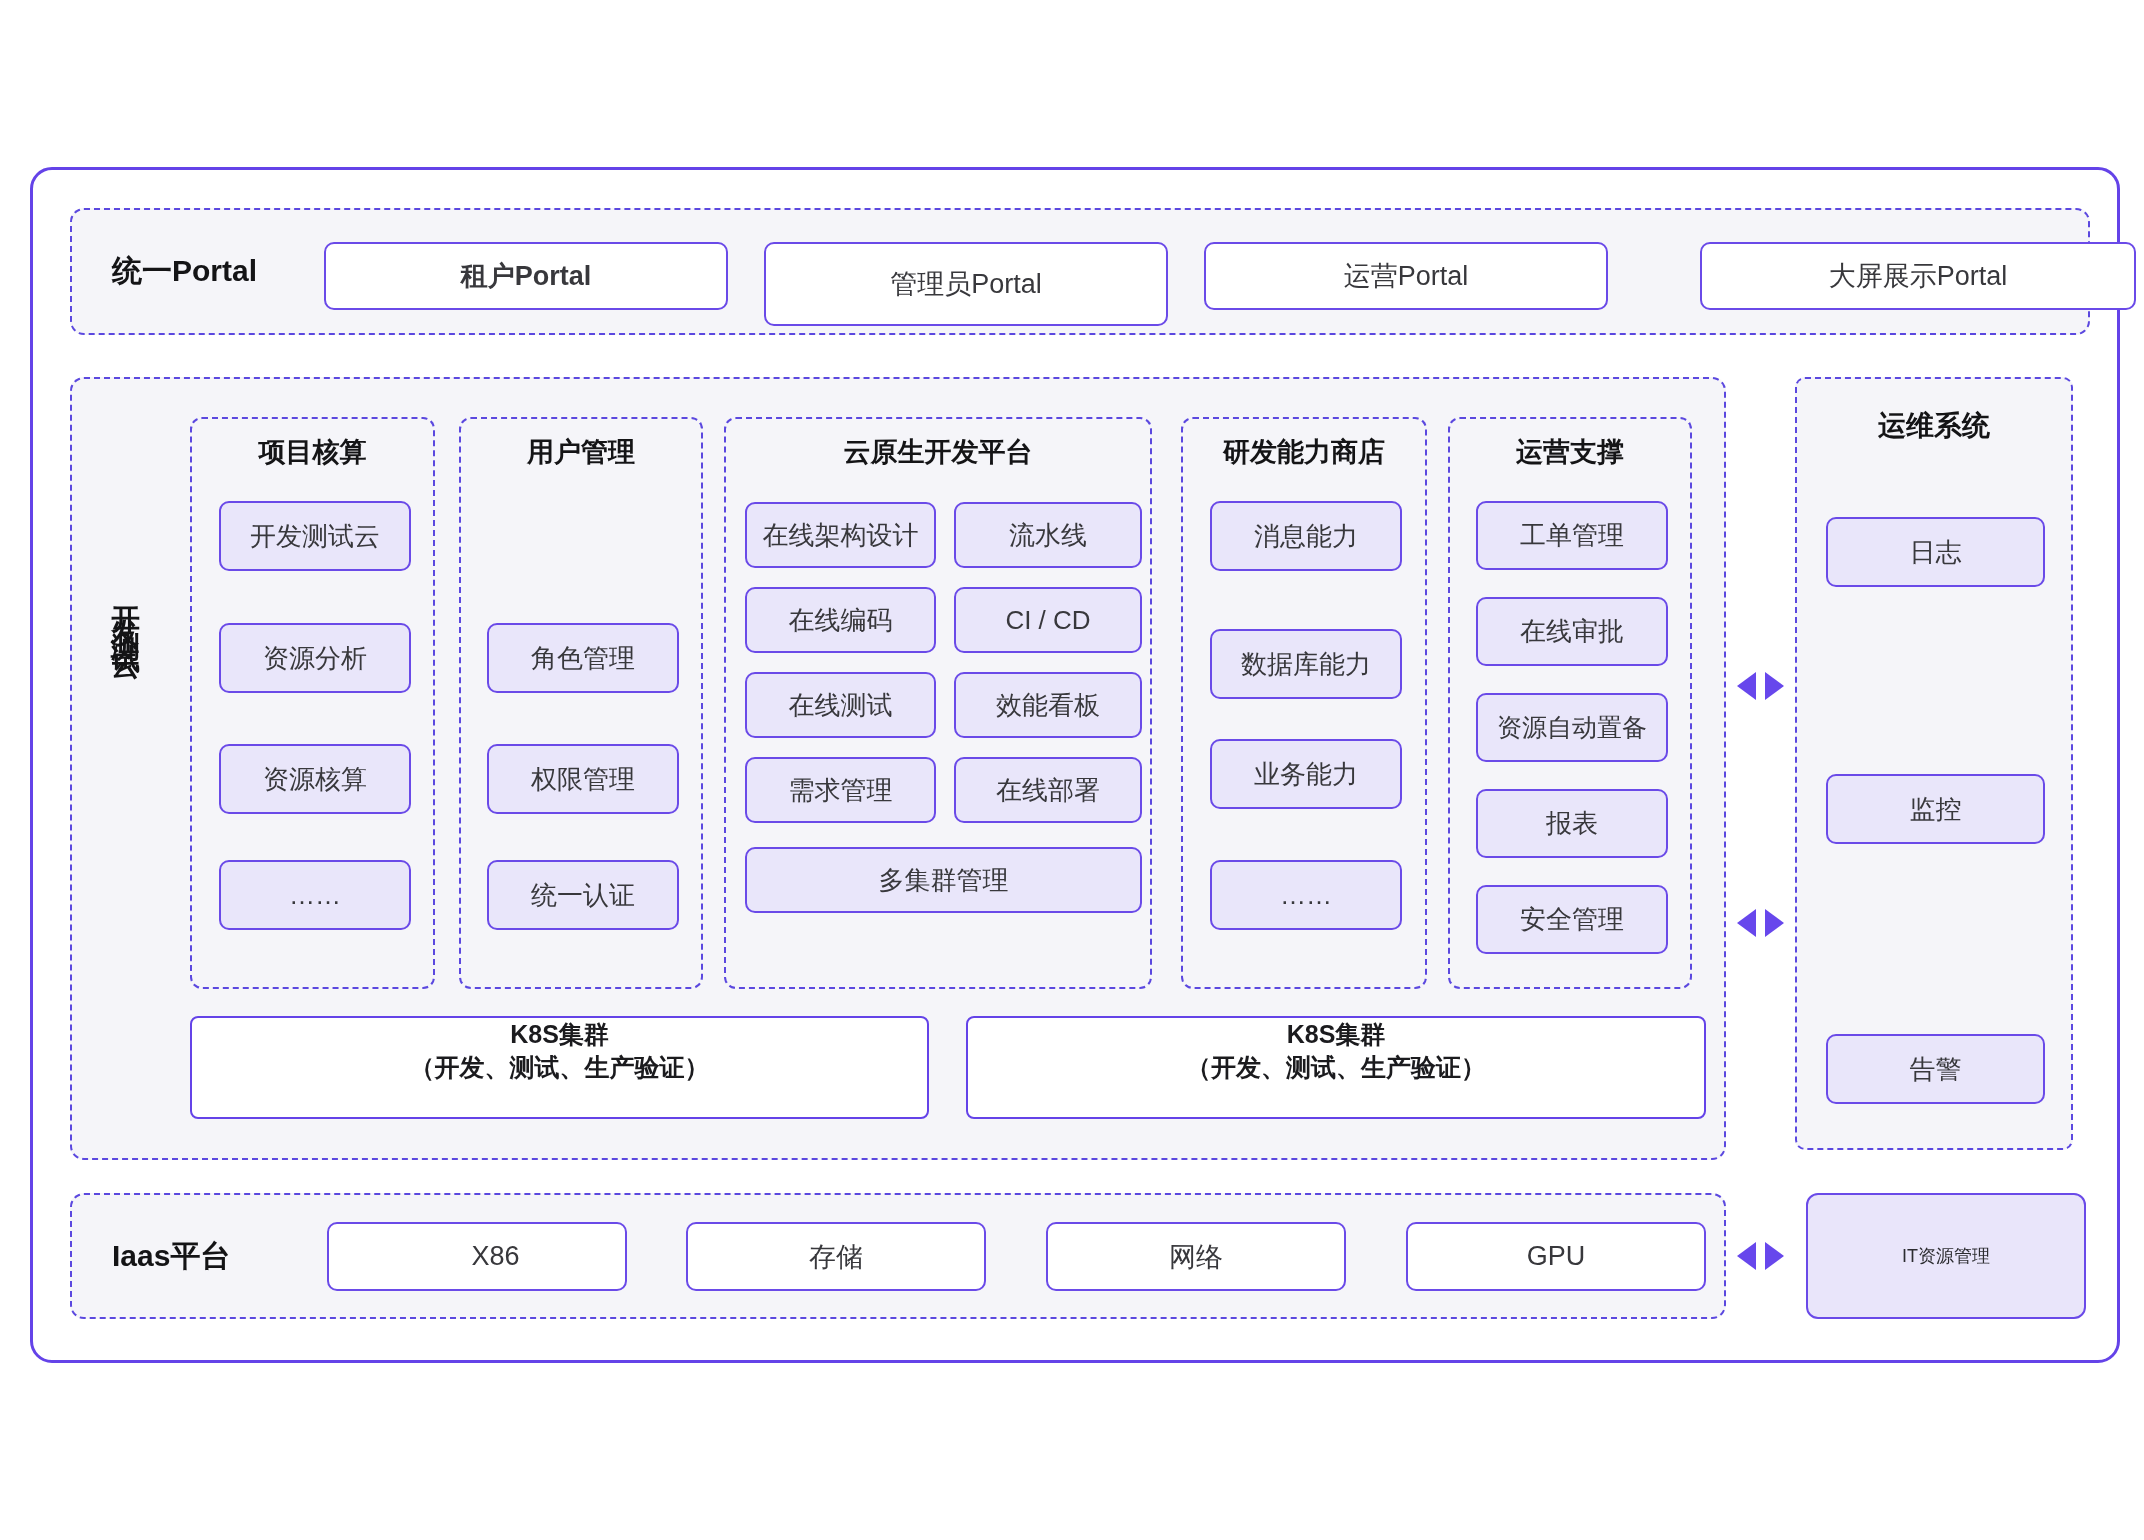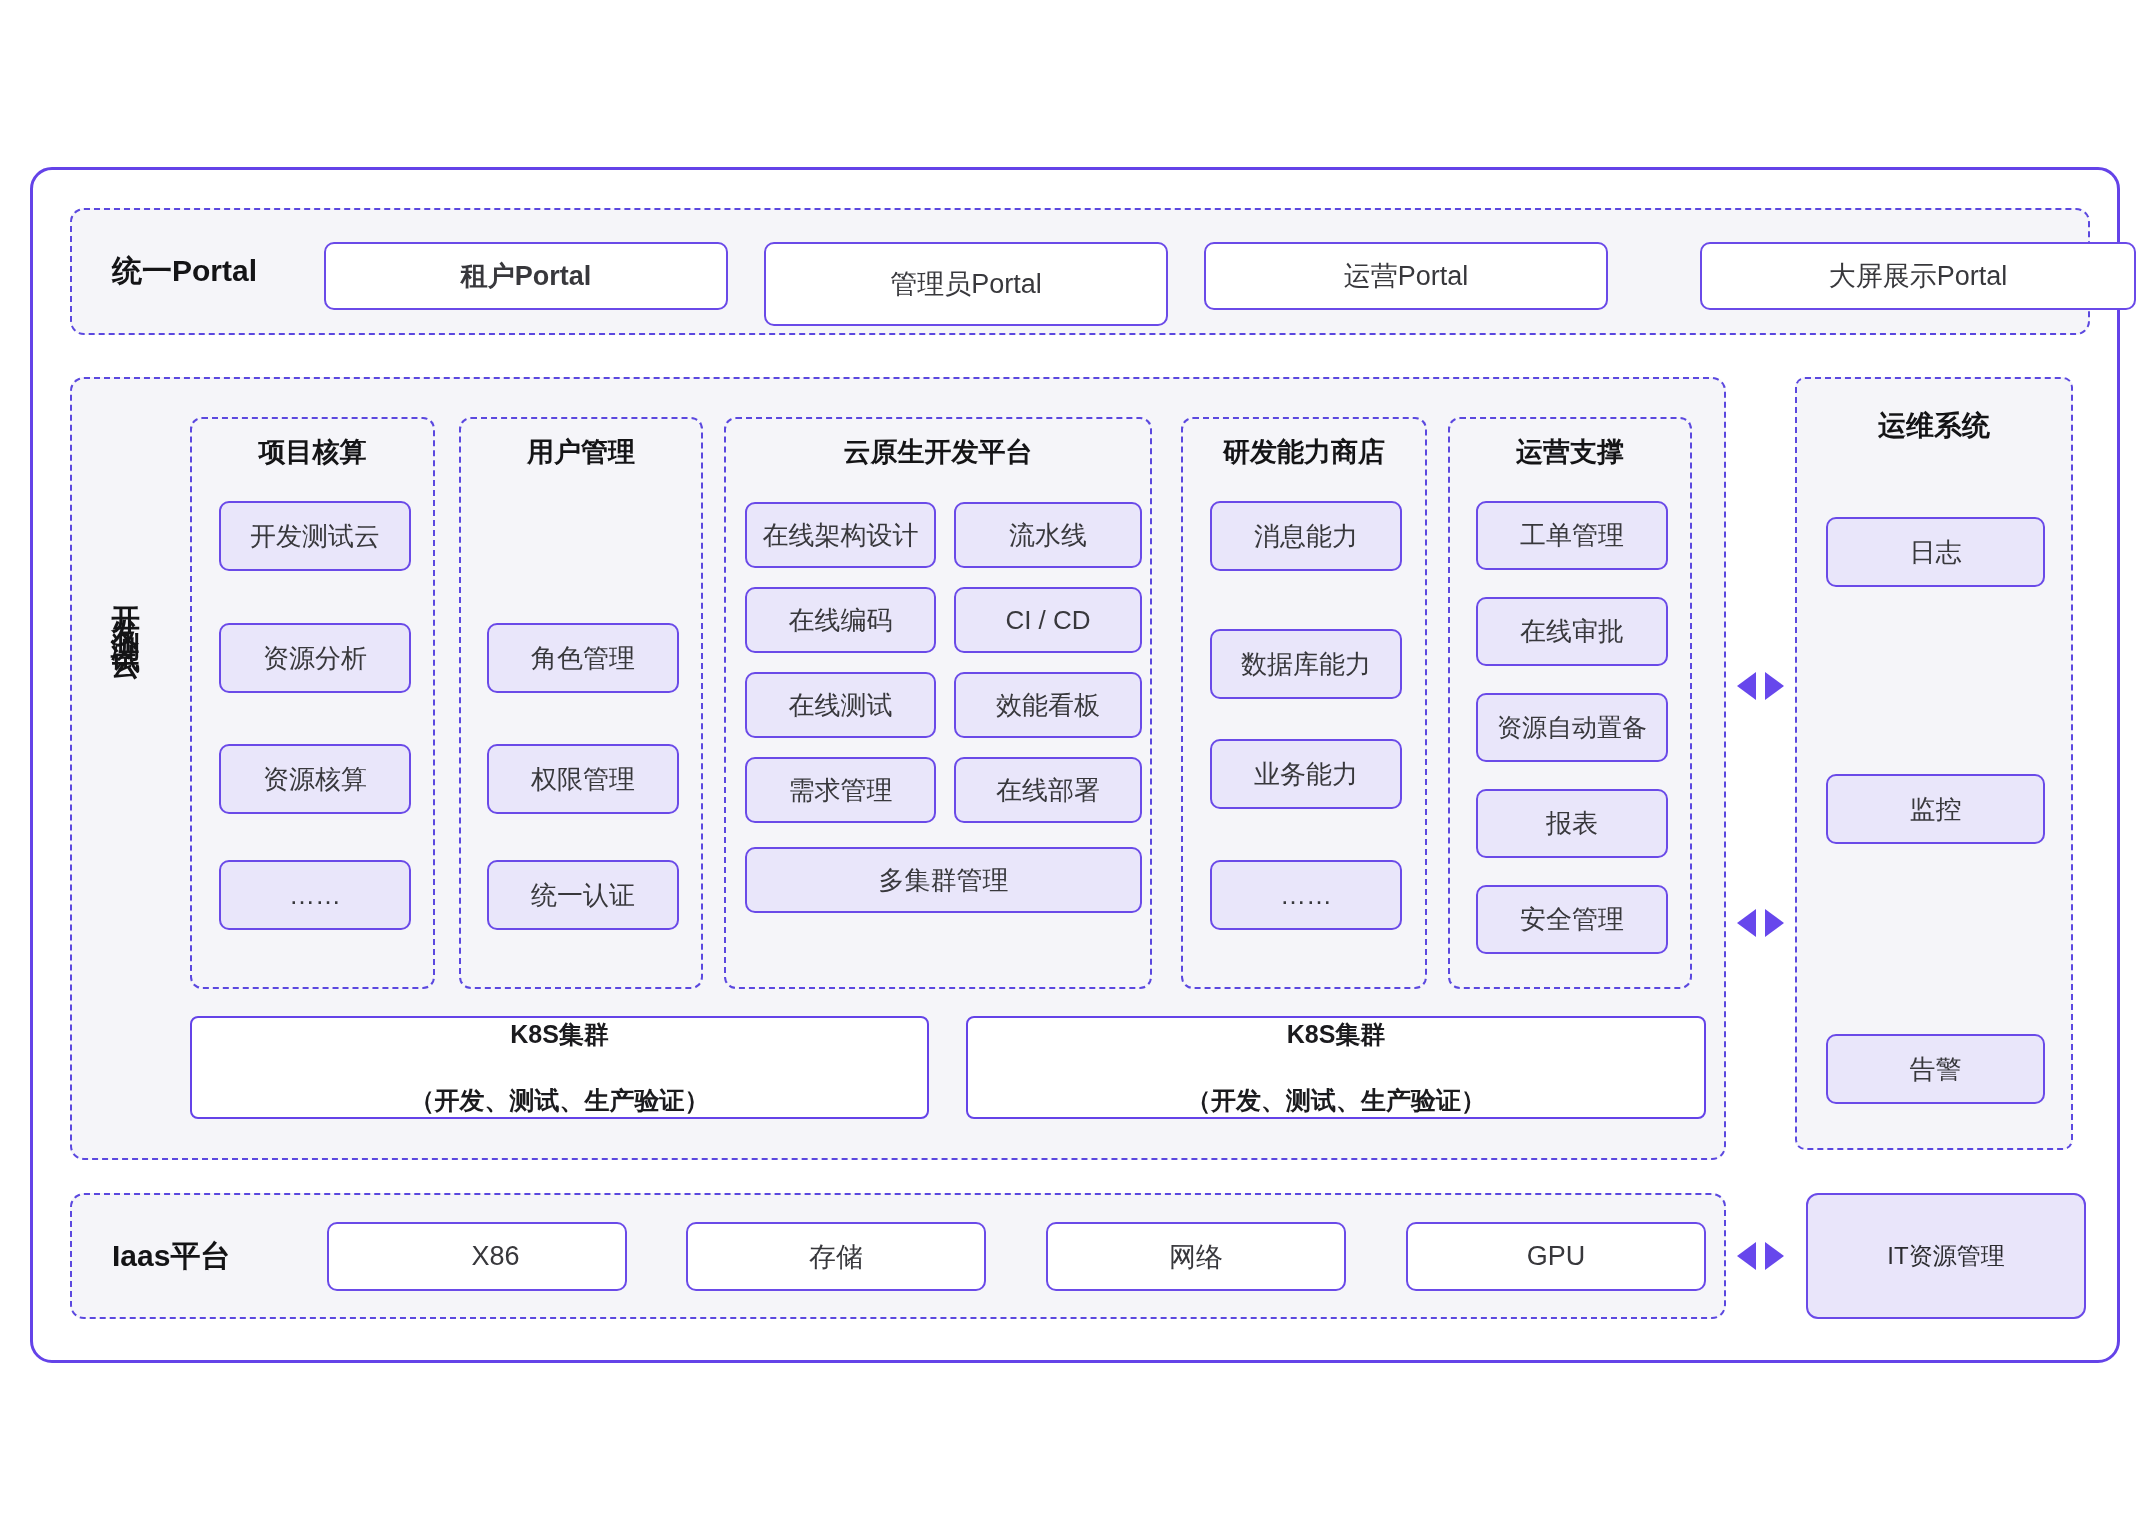--- a/index.html
+++ b/index.html
@@ -23,28 +23,28 @@
 
   .node{position:absolute;display:flex;align-items:center;justify-content:center;
     box-sizing:border-box;font-size:26px;color:#38383c;background:#e9e6fa;
     border:2px solid #6a4ae8;border-radius:10px;white-space:nowrap;}
   .node-white{background:#ffffff;border-width:2.5px;font-size:27px;}
 
   .column{position:absolute;top:38px;height:572px;border:2px dashed #5b48df;border-radius:12px;box-sizing:border-box;}
   .col-title{margin-top:16px;text-align:center;font-size:27px;font-weight:bold;line-height:34px;color:#141416;white-space:nowrap;}
 
   .k8s{position:absolute;top:637px;height:103px;background:#ffffff;border:2.5px solid #6443e8;
-    border-radius:8px;display:flex;flex-direction:column;align-items:center;justify-content:space-between;box-sizing:border-box;}
+    border-radius:8px;display:flex;flex-direction:column;align-items:center;justify-content:flex-start;box-sizing:border-box;}
   .k8s .l1,.k8s .l2{font-size:25px;font-weight:bold;line-height:33px;color:#1b1b1e;white-space:nowrap;}
 
   .ops-title{margin-top:28px;text-align:center;font-size:28px;font-weight:bold;line-height:38px;color:#141416;}
 
   .it-box{position:absolute;left:1806px;top:1193px;width:280px;height:126px;background:#e9e5fa;
     border:2.5px solid #6a4ae8;border-radius:12px;display:flex;align-items:center;justify-content:center;
-    font-size:24px;color:#2c2c30;box-sizing:border-box;}
+    font-size:18px;color:#2c2c30;box-sizing:border-box;}
 
   .arrow-pair{position:absolute;left:1737px;display:flex;align-items:center;gap:9px;}
   .tri{width:0;height:0;border-top:14px solid transparent;border-bottom:14px solid transparent;}
   .tri-left{border-right:19px solid #6747ec;}
   .tri-right{border-left:19px solid #6747ec;}
 </style>
 </head>
 <body>
 
 <div class="canvas">

